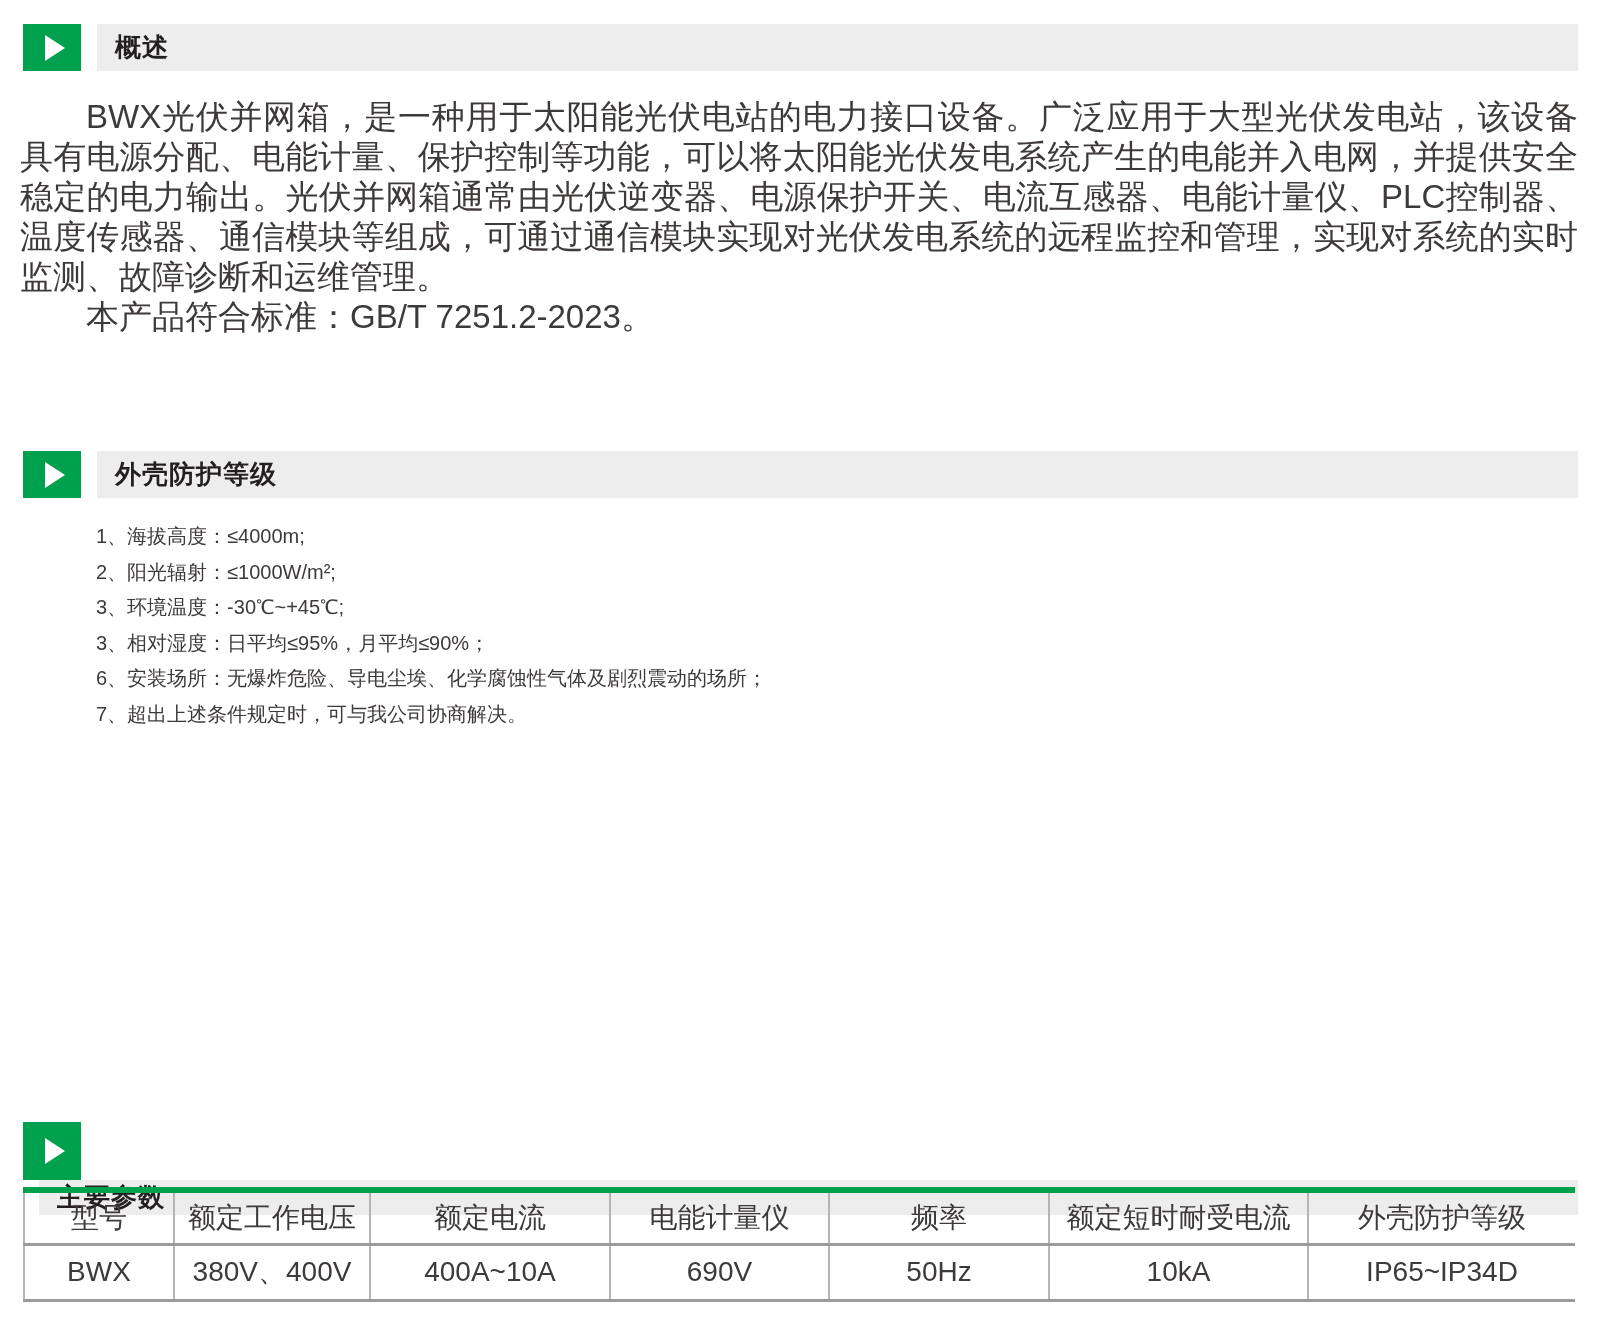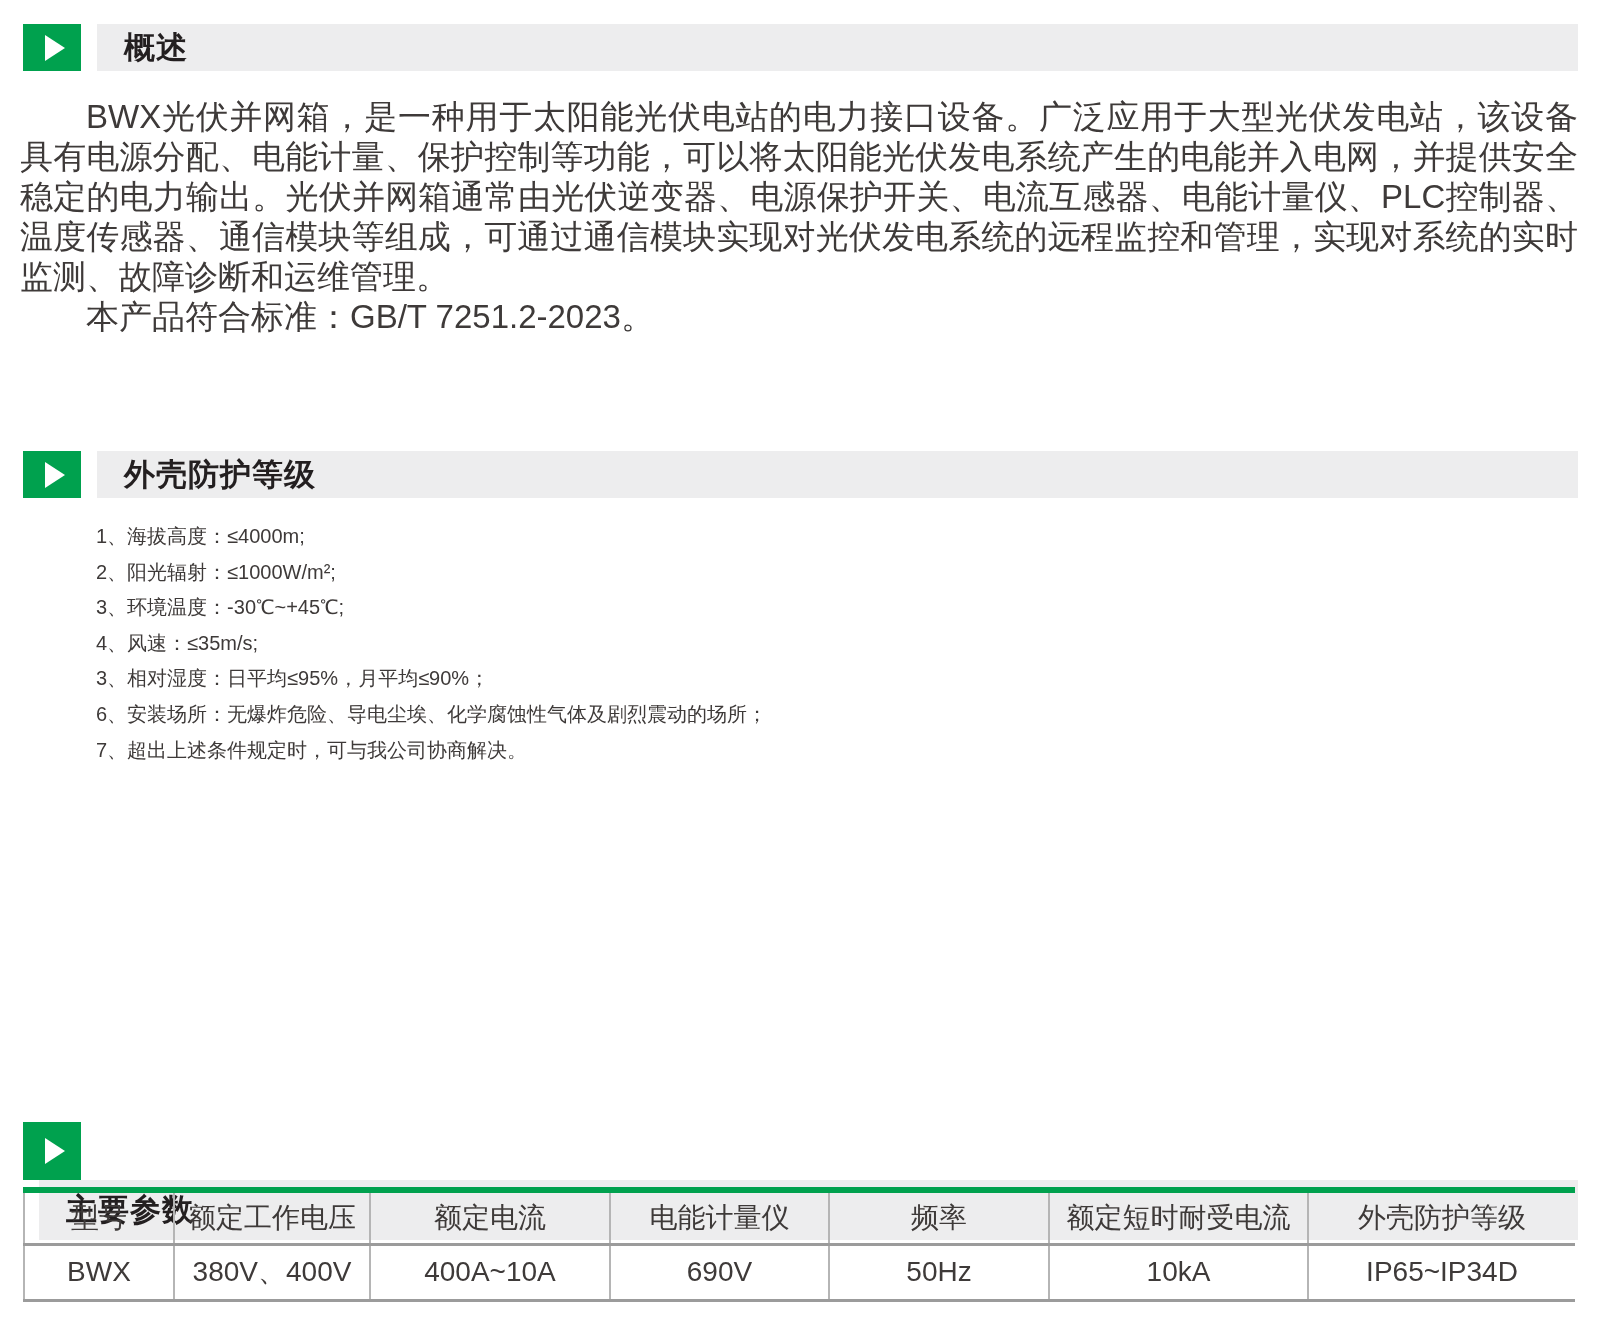--- a/index.html
+++ b/index.html
@@ -33,21 +33,21 @@
     width: 0; height: 0; margin-left: 5px;
     border-top: 13px solid transparent;
     border-bottom: 13px solid transparent;
     border-left: 20px solid #ffffff;
   }
   .graybar {
     flex: 1; margin-left: 16px; background: var(--bar);
     display: flex; align-items: center; padding-left: 18px;
   }
   .graybar h2 {
-    margin: 9px; font-size: 31px; font-weight: bold;
+    margin: 0; font-size: 26px; font-weight: bold;
     color: var(--title); letter-spacing: 1px;
   }
   #head-overview   { top: 24px; }
   #head-environment{ top: 451px; }
   #head-parameters { top: 1122px; flex-direction: column; }
 
   
   .copy {
     position: absolute; top: 97px; left: 20px; width: 1558px;
   }
@@ -113,21 +113,20 @@
     </div>
     <div class="graybar">
       <h2>外壳防护等级</h2>
     </div>
   </header>
 
   <div class="env-list">
     <div>1、海拔高度：≤4000m;</div>
     <div>2、阳光辐射：≤1000W/m²;</div>
     <div>3、环境温度：-30℃~+45℃;</div>
-    <div>4、风速：≤35m/s;</div>
     <div>3、相对湿度：日平均≤95%，月平均≤90%；</div>
     <div>6、安装场所：无爆炸危险、导电尘埃、化学腐蚀性气体及剧烈震动的场所；</div>
     <div>7、超出上述条件规定时，可与我公司协商解决。</div>
   </div>
 
   <header class="sec-head" id="head-parameters">
     <div class="marker">
       <div class="tri"></div>
     </div>
     <div class="graybar">

